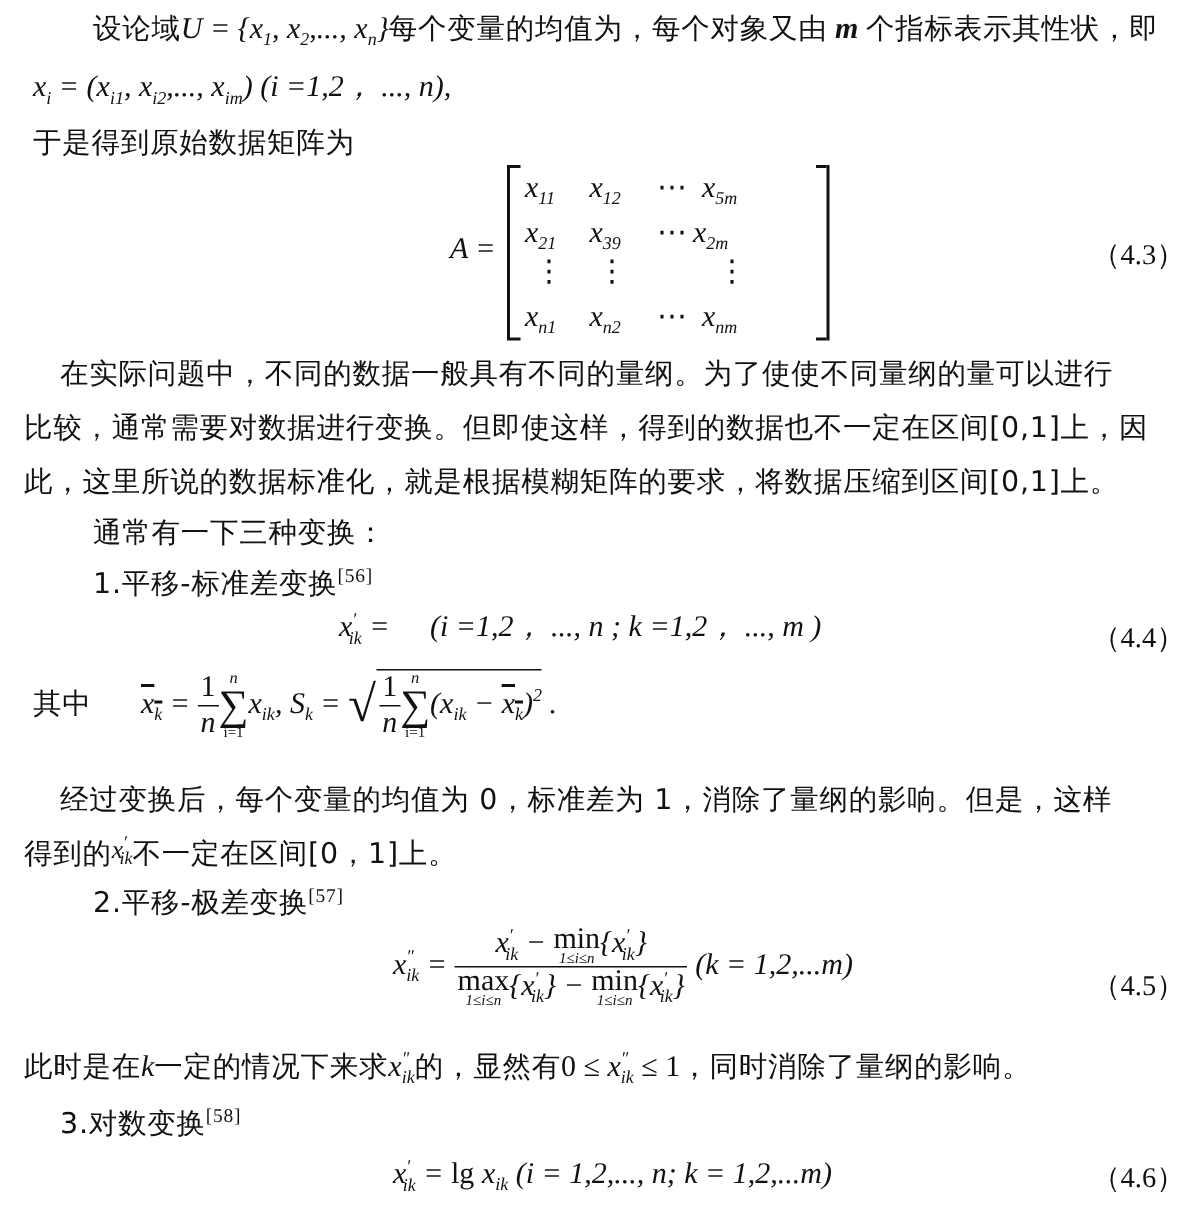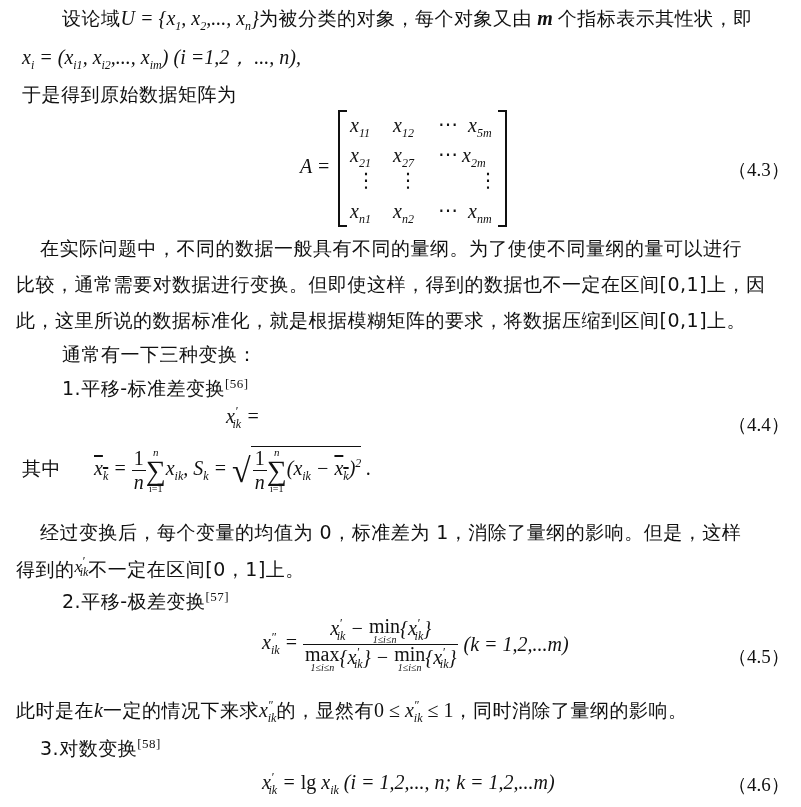--- a/index.html
+++ b/index.html
@@ -12,56 +12,56 @@
   .cn { font-family: "DejaVu Sans", "Liberation Sans", sans-serif; font-size: 19px; letter-spacing: 0.5px; }
   .m { font-family: "Liberation Serif", "DejaVu Serif", serif; font-style: italic; font-size: 20px; }
   .r { font-family: "Liberation Serif", "DejaVu Serif", serif; font-style: normal; font-size: 20px; }
   .eqno { font-family: "Liberation Serif", "DejaVu Serif", serif; font-size: 19px; }
   sub, sup { font-size: 12px; font-style: italic; }
   .bold-m { font-weight: bold; font-style: italic; font-family: "Liberation Serif", serif; }
   .frac { display: inline-block; vertical-align: middle; text-align: center; }
   .frac .num { display: block; padding: 0 2px; border-bottom: 1px solid #111; }
   .frac .den { display: block; padding: 0 2px; }
   .matrix { position: absolute; left: 338px; top: 110px; width: 165px; height: 117px;
-            border-left: 2px solid #111; border-right: 2px solid #111; }
+            border-left: 2px solid #111; border-right: 2px solid #111; padding-left: 46px; }
   .matrix::before, .matrix::after { content: ""; position: absolute; width: 7px; height: 100%; top: 0;
             border-top: 2px solid #111; border-bottom: 2px solid #111; box-sizing: border-box; }
   .matrix::before { left: 0; }
   .matrix::after { right: 0; }
   .mcell { position: absolute; font-family: "Liberation Serif", serif; font-style: italic; font-size: 20px; }
   .dots { font-style: normal; letter-spacing: 1px; }
   .overline { text-decoration: overline; }
   .sqrt { display: inline-block; border-top: 1px solid #111; padding-left: 2px; }
   .sum { font-size: 28px; font-style: normal; vertical-align: middle; }
 </style>
 </head>
 <body>
 
 <div class="abs" style="left:62px; top:6px;">
-  <span class="cn">设论域</span><span class="m">U = {x<sub>1</sub>, x<sub>2</sub>,..., x<sub>n</sub>}</span><span class="cn">为被分类的对象，每个对象又由</span>
+  <span class="cn">设论域</span><span class="m">U = {x<sub>1</sub>, x<sub>2</sub>,..., x<sub>n</sub>}</span><span class="cn">每个变量的均值为，每个对象又由</span>
   <span class="bold-m" style="font-size:20px;">m</span>
   <span class="cn">个指标表示其性状，即</span>
 </div>
 
 <div class="abs" style="left:22px; top:44px;">
   <span class="m">x<sub>i</sub> = (x<sub>i1</sub>, x<sub>i2</sub>,..., x<sub>im</sub>)</span>
   <span class="m" style="">(i =1,2，  ..., n),</span>
 </div>
 
 <div class="abs cn" style="left:22px; top:82px;">于是得到原始数据矩阵为</div>
 
 <div class="abs m" style="left:300px; top:155px;">A =</div>
 <div class="matrix">
   <span class="mcell" style="left:10px; top:4px;">x<sub>11</sub></span>
   <span class="mcell" style="left:53px; top:4px;">x<sub>12</sub></span>
   <span class="mcell dots" style="left:98px; top:2px;">⋯</span>
   <span class="mcell" style="left:128px; top:4px;">x<sub>5m</sub></span>
 
   <span class="mcell" style="left:10px; top:34px;">x<sub>21</sub></span>
-  <span class="mcell" style="left:53px; top:34px;">x<sub>27</sub></span>
+  <span class="mcell" style="left:53px; top:34px;">x<sub>39</sub></span>
   <span class="mcell dots" style="left:98px; top:32px;">⋯</span>
   <span class="mcell" style="left:122px; top:34px;">x<sub>2m</sub></span>
 
   <span class="mcell dots" style="left:16px; top:58px;">⋮</span>
   <span class="mcell dots" style="left:58px; top:58px;">⋮</span>
   <span class="mcell dots" style="left:138px; top:58px;">⋮</span>
 
   <span class="mcell" style="left:10px; top:90px;">x<sub>n1</sub></span>
   <span class="mcell" style="left:53px; top:90px;font-family:Liberation Serif, serif;">x<sub>n2</sub></span>
   <span class="mcell dots" style="left:98px; top:88px;">⋯</span>
@@ -74,20 +74,21 @@
 <div class="abs cn" style="left:16px; top:308px;">此，这里所说的数据标准化，就是根据模糊矩阵的要求，将数据压缩到区间[0,1]上。</div>
 
 <div class="abs cn" style="left:62px; top:342px;">通常有一下三种变换：</div>
 
 <div class="abs cn" style="left:62px; top:376px;">
   <span>1.平移-标准差变换</span><sup class="r" style="font-size:13px; font-style:normal;">[56]</sup>
 </div>
 
 <div class="abs m" style="left:226px; top:404px;">
   <span>x<sup>′</sup><sub style="margin-left:-5px;">ik</sub> =</span>
+  <span style="margin-left:22px;">(i =1,2，  ..., n ;   k =1,2，  ..., m )</span>
 </div>
 <div class="abs eqno" style="left:728px; top:412px;">（4.4）</div>
 
 <div class="abs" style="left:22px; top:456px;">
   <span class="cn">其中</span>
 </div>
 <div class="abs m" style="left:94px; top:446px;">
   <span class="overline">x<sub>k</sub></span> =
   <span class="frac"><span class="num r">1</span><span class="den">n</span></span><span class="frac" style="line-height:0.9;"><span style="font-size:11px; display:block;">n</span><span class="sum">∑</span><span style="font-size:10px; display:block; font-style:normal;">i=1</span></span>x<sub>ik</sub>, S<sub>k</sub> =
   <span style="font-size:34px; font-style:normal; vertical-align:middle;">√</span><span class="sqrt"><span class="frac"><span class="num r">1</span><span class="den">n</span></span><span class="frac" style="line-height:0.9;"><span style="font-size:11px; display:block;">n</span><span class="sum">∑</span><span style="font-size:10px; display:block; font-style:normal;">i=1</span></span>(x<sub>ik</sub> − <span class="overline">x<sub>k</sub></span>)<sup>2</sup></span> .

